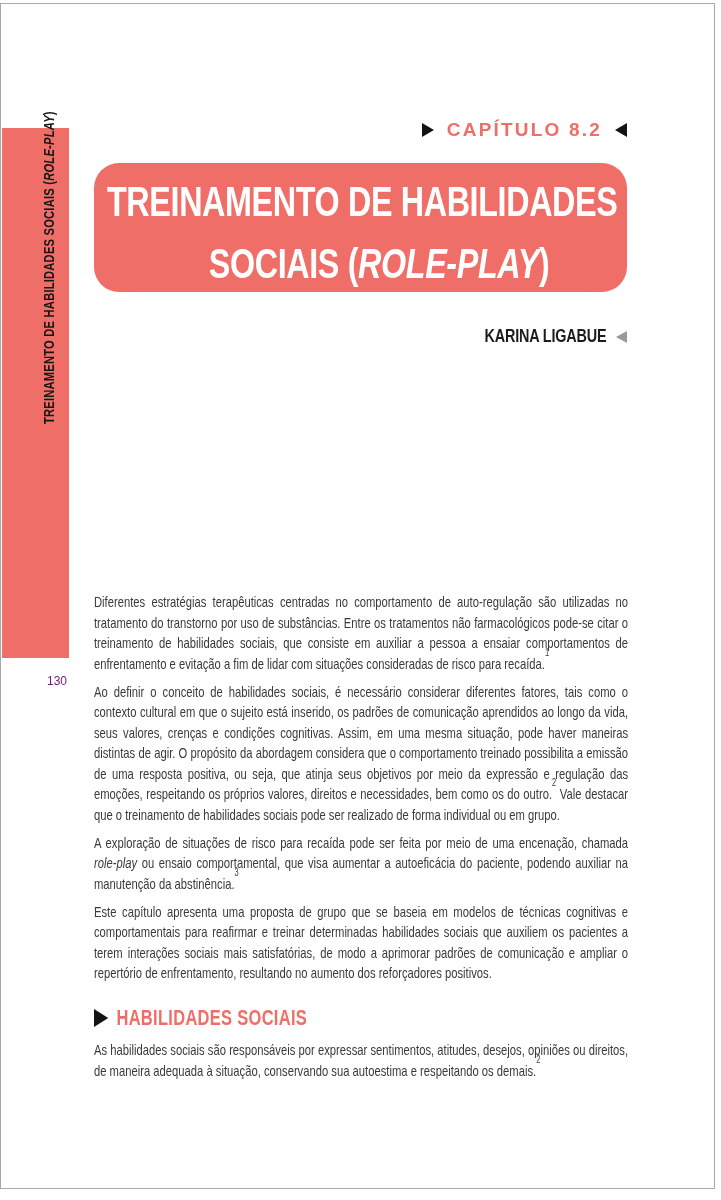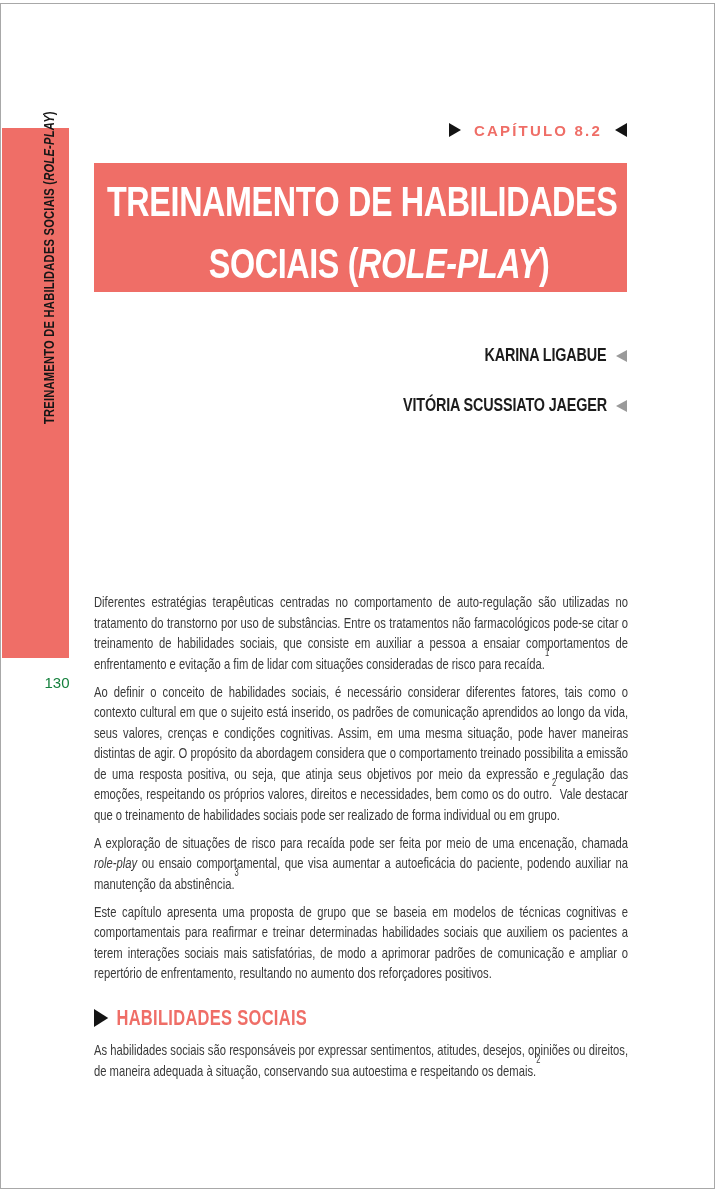--- a/index.html
+++ b/index.html
@@ -19,57 +19,57 @@
   }
   .vertical-title {
     position:absolute; left:40px; top:424px;
     transform:rotate(-90deg) scaleX(0.72); transform-origin:0 0;
     white-space:nowrap; font-weight:bold; font-size:15.5px;
     letter-spacing:0.3px; color:var(--sidebar-text,#161616); line-height:18px;
   }
   .vertical-title em { font-style:italic; }
   .page-number {
     position:absolute; left:28px; top:674px; width:58px; text-align:center;
-    font-size:15px; color:#15803d;
+    font-size:12px; color:#701a75;
   }
   
   .chapter-header {
     position:absolute; left:94px; top:119px; width:533px; height:22px;
     display:flex; align-items:center; justify-content:flex-end; gap:13px;
   }
   .chapter-label {
-    color:var(--accent,#ef6e67); font-weight:bold; font-size:15px;
+    color:var(--accent,#ef6e67); font-weight:bold; font-size:19px;
     letter-spacing:2.2px;
   }
   
   .tri { width:0; height:0; display:inline-block; }
   .tri-right-sm { border-top:7px solid transparent; border-bottom:7px solid transparent; border-left:12px solid var(--triangle-black,#141414); }
   .tri-left-sm  { border-top:7px solid transparent; border-bottom:7px solid transparent; border-right:12px solid var(--triangle-black,#141414); }
   .tri-left-gray{ border-top:6px solid transparent; border-bottom:6px solid transparent; border-right:11px solid var(--triangle-gray,#9a9a9a); }
   .tri-right-lg { border-top:9px solid transparent; border-bottom:9px solid transparent; border-left:19px solid var(--triangle-black,#141414); }
   
   .title-box {
     position:absolute; left:94px; top:163px; width:533px; height:129px;
     background:var(--accent,#ef6e67); box-sizing:border-box;
-    padding:12px 15px 0 13px; color:var(--title-text,#fff);
+    padding:12px 15px 0 13px; color:var(--title-text,#fff);border-radius:25px;
   }
   .title-line { line-height:53px; white-space:nowrap; }
   .title-line .cond {
     display:inline-block; font-size:42px; font-weight:bold; letter-spacing:-0.5px;
     white-space:nowrap;
   }
   .title-line.l1 { text-align:left; }
   .title-line.l1 .cond { transform:scaleX(0.77); transform-origin:0 50%; }
   .title-line.l2 { }
   .title-line.l2 .cond { transform:scaleX(0.77); transform-origin:100% 50%; }
   .title-line em { font-style:italic; }
   
   .authors { position:absolute; left:94px; top:321px; width:533px; }
   .author-row {
-    display:flex; align-items:center; justify-content:flex-end; gap:9px; height:31px;margin-top:19px;
+    display:flex; align-items:center; justify-content:flex-end; gap:9px; height:31px;
   }
   .author-name {
     display:inline-block; white-space:nowrap; font-weight:bold; font-size:18px;
     letter-spacing:-0.2px; color:var(--author-text,#1c1c1c);
     transform:scaleX(0.8); transform-origin:100% 50%;
   }
   
   .body-copy {
     position:absolute; left:94px; top:592px; width:713px;
     transform:scaleX(0.749); transform-origin:0 0;
@@ -105,24 +105,20 @@
   <div class="title-box">
     <div class="title-line l1"><span class="cond">TREINAMENTO DE HABILIDADES</span></div>
     <div class="title-line l2"><span class="cond"><span>SOCIAIS (</span><em>ROLE-PLAY</em><span>)</span></span></div>
   </div>
 
   <div class="authors">
     <div class="author-row">
       <span class="author-name">KARINA LIGABUE</span>
       <span class="tri tri-left-gray"></span>
     </div>
-    <div class="author-row">
-      <span class="author-name">VITÓRIA SCUSSIATO JAEGER</span>
-      <span class="tri tri-left-gray"></span>
-    </div>
   </div>
 
   <div class="body-copy">
     <p><span>Diferentes estratégias terapêuticas centradas no comportamento de auto-regulação são utilizadas no tratamento do transtorno por uso de substâncias. Entre os tratamentos não farmacológicos pode-se citar o treinamento de habilidades sociais, que consiste em auxiliar a pessoa a ensaiar comportamentos de enfrentamento e evitação a fim de lidar com situações consideradas de risco para recaída.</span><sup>1</sup></p>
     <p><span>Ao definir o conceito de habilidades sociais, é necessário considerar diferentes fatores, tais como o contexto cultural em que o sujeito está inserido, os padrões de comunicação aprendidos ao longo da vida, seus valores, crenças e condições cognitivas. Assim, em uma mesma situação, pode haver maneiras distintas de agir. O propósito da abordagem considera que o comportamento treinado possibilita a emissão de uma resposta positiva, ou seja, que atinja seus objetivos por meio da expressão e regulação das emoções, respeitando os próprios valores, direitos e necessidades, bem como os do outro.</span><sup>2</sup><span> Vale destacar que o treinamento de habilidades sociais pode ser realizado de forma individual ou em grupo.</span></p>
     <p><span>A exploração de situações de risco para recaída pode ser feita por meio de uma encenação, chamada </span><em>role-play</em><span> ou ensaio comportamental, que visa aumentar a autoeficácia do paciente, podendo auxiliar na manutenção da abstinência.</span><sup>3</sup></p>
     <p><span>Este capítulo apresenta uma proposta de grupo que se baseia em modelos de técnicas cognitivas e comportamentais para reafirmar e treinar determinadas habilidades sociais que auxiliem os pacientes a terem interações sociais mais satisfatórias, de modo a aprimorar padrões de comunicação e ampliar o repertório de enfrentamento, resultando no aumento dos reforçadores positivos.</span></p>
 
     <h2 class="section-heading">
       <span class="tri tri-right-lg"></span>

